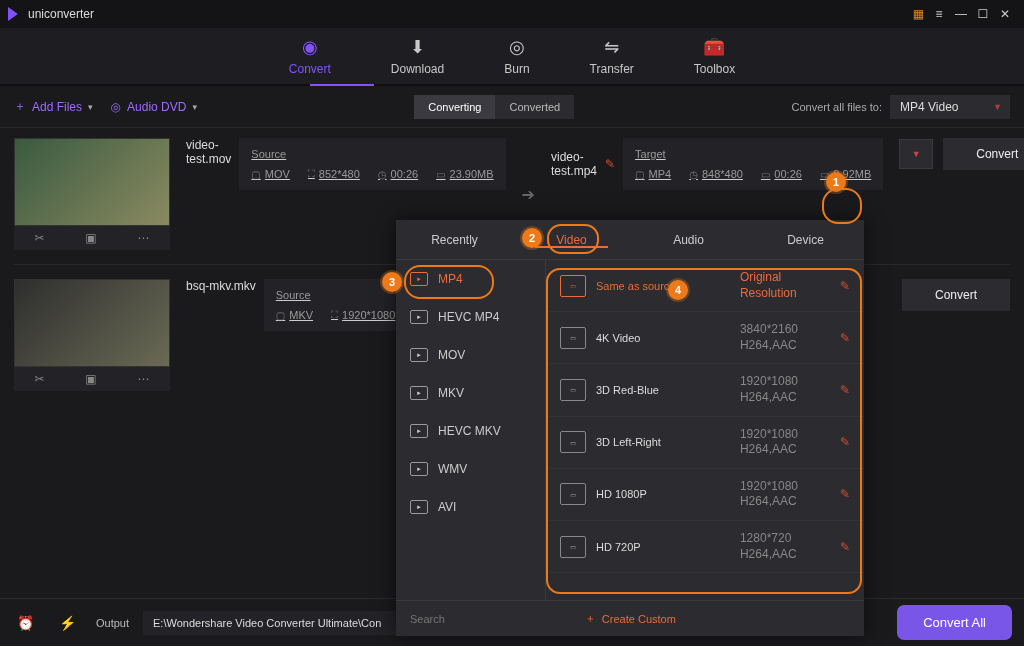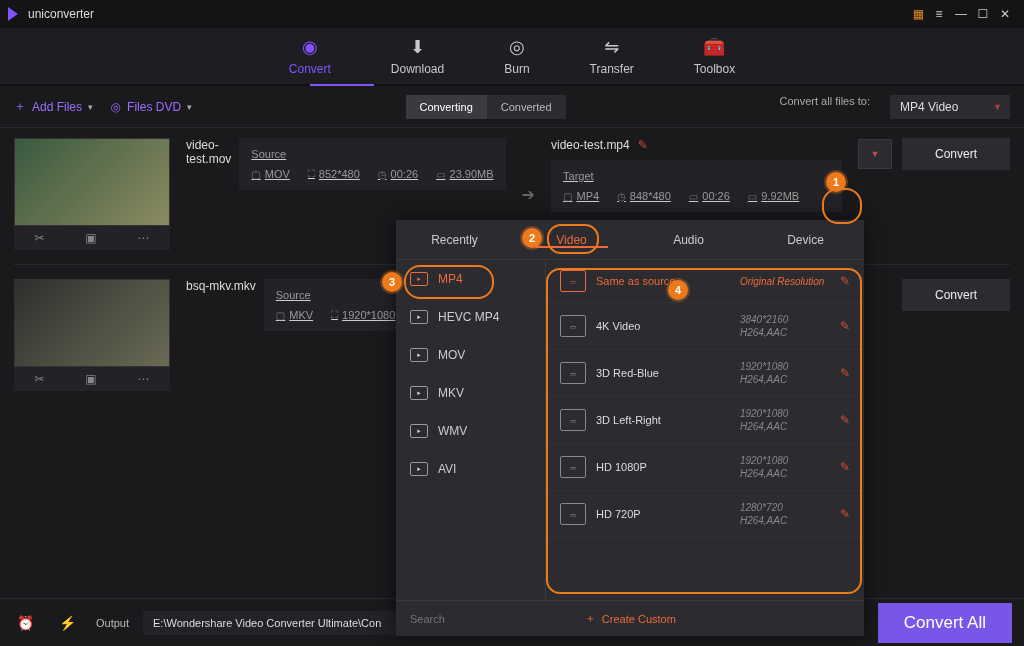--- a/index.html
+++ b/index.html
@@ -20,74 +20,74 @@
   .mainnav-underline{position:absolute;top:84px;left:310px;width:64px;height:2px;background:#8352ff;}
 
   
   .toolbar { height: 42px; background: #1a1a1d; display: flex; align-items: center; padding: 0 14px; gap: 6px; border-bottom: 1px solid #2a2a2e;}
   .tb-left { display:flex; align-items:center; gap:18px; }
   .tb-btn { color:#9e6cff; display:flex; align-items:center; gap:6px; cursor:pointer; }
   .tb-btn .chev{ color:#aaa; font-size:9px;}
   .tb-center{ margin-left:auto; display:flex;}
   .seg{ padding:6px 14px; background:#2b2b30; color:#bbb; cursor:pointer; font-size:11px;}
   .seg.active{ background:#3a3a40; color:#fff;}
-  .tb-right{ margin-left:auto; display:flex; align-items:flex-start; gap:20px;}
+  .tb-right{ margin-left:auto; display:flex; align-items:center; gap:8px;}
   .select{ background:#2b2b30; padding:5px 30px 5px 10px; position:relative; min-width:120px; color:#ddd;}
   .select .caret{ position:absolute; right:8px; top:7px; color:#b03c3c; font-size:9px;}
 
   
   .filerow { padding:10px 14px; display:flex; gap:16px; align-items:flex-start; }
   .thumb { width:156px; height:88px; background:linear-gradient(135deg,#3a5a40,#8a8a60); border:1px solid #333; position:relative;}
   .thumb2{ background:linear-gradient(135deg,#2e2e2e,#6a6a55);}
   .thumb-tools{ width:156px; height:24px; background:#232327; display:flex; align-items:center; justify-content:space-around; color:#888; position:relative; top:0;}
   .tcol{ display:flex; flex-direction:column; width:156px;}
   .fileinfo{ flex:1; display:flex; flex-direction:row; gap:8px;}
   .fname{ color:#ddd; font-size:12px;}
   .panel{ background:#232327; padding:10px 12px; display:flex; flex-direction:column; gap:8px;text-decoration:underline;}
   .panel-label{ color:#9a9a9a; font-size:11px;}
   .meta{ display:flex; gap:18px; color:#9a9a9a; font-size:11px; align-items:center;}
   .meta span{ display:flex; align-items:center; gap:4px;}
   .micon{ color:#777; font-size:10px;}
   .arrow-mid{ align-self:center; color:#666; font-size:16px; }
   .tname{ color:#ddd; display:flex; align-items:center; gap:8px;}
   .edit-ic{ color:#d64f2f; font-size:12px;}
 
-  .targetwrap{ flex:1; display:flex; flex-direction:column; gap:8px;}
+  .targetwrap{ flex:1; display:flex; flex-direction:row; gap:8px;}
   .ddbtn{ width:34px; height:30px; background:#2b2b30; display:flex; align-items:center; justify-content:center; border:1px solid #3a3a3e; position:relative;}
   .ddbtn .tri{ color:#c44; font-size:9px;}
   .convert-btn{ width:108px; height:32px; background:#2b2b30; display:flex; align-items:center; justify-content:center; color:#eee; cursor:pointer;}
   .rightcol{ display:flex; align-items:center; gap:10px;}
 
   
   .bottombar{ position:absolute; left:0; right:0; bottom:0; height:48px; background:#1a1a1d; border-top:1px solid #2b2b30; display:flex; align-items:center; padding:0 12px; gap:14px;}
   .bicon{ width:28px; text-align:center; color:#bbb; font-size:14px;}
   .out-label{ color:#bbb; font-size:11px;}
   .out-path{ background:#232327; padding:6px 10px; font-size:11px; color:#ddd; width:280px; white-space:nowrap; overflow:hidden; text-overflow:ellipsis;}
-  .convert-all{ margin-left:auto; background:#7a56e8; color:#fff; padding:10px 26px; font-size:17px; cursor:pointer;}
+  .convert-all{ margin-left:auto; background:#7a56e8; color:#fff; padding:10px 26px; font-size:13px; cursor:pointer;border-radius:7px;}
 
   
   .popup{ position:absolute; top:220px; left:396px; width:468px; height:416px; background:#2b2b30; box-shadow:0 0 18px rgba(0,0,0,.6); display:flex; flex-direction:column;}
   .popup-tabs{ height:40px; display:flex; align-items:center; border-bottom:1px solid #3a3a3e;}
   .ptab{ flex:1; text-align:center; color:#ccc; cursor:pointer; font-size:12px; position:relative;}
   .ptab.active{ color:#ed6b3a;}
   .ptab.active::after{ content:""; position:absolute; left:22px; right:22px; bottom:-1px; height:2px; background:#ed6b3a;}
   .popup-body{ flex:1; display:flex; overflow:hidden;}
   .fmt-list{ width:150px; background:#2b2b30; border-right:1px solid #3a3a3e; overflow-y:auto;}
   .fmt-item{ padding:12px 14px; display:flex; align-items:center; gap:10px; color:#ccc; cursor:pointer; font-size:12px;}
   .fmt-item.active{ color:#ed6b3a;}
   .fmt-item.active .fmt-box{ border-color:#ed6b3a;}
   .fmt-box{ width:18px; height:14px; border:1.5px solid #9a9a9a; border-radius:2px; display:flex; align-items:center; justify-content:center; font-size:7px;}
   .preset-list{ flex:1; overflow-y:auto;}
   .preset{ padding:10px 14px; display:flex; align-items:center; border-bottom:1px solid #333; gap:10px;}
   .pres-ic{ width:26px; height:22px; border:1.5px solid #888; border-radius:2px; display:flex; align-items:center; justify-content:center; font-size:6px; color:#aaa;}
   .pres-ic.hi{ border-color:#ed6b3a; color:#ed6b3a;}
   .pres-txt{ flex:1; display:flex; flex-direction:column; gap:2px;}
   .pres-name{ color:#ddd; font-size:11px;}
   .pres-name.hi{ color:#ed6b3a;}
-  .pres-sub{ color:#888; font-size:10px; display:flex; flex-direction:column; line-height:1.3;font-style:italic;}
+  .pres-sub{ color:#888; font-size:12px; display:flex; flex-direction:column; line-height:1.3;}
   .pres-sub.hi{ color:#ed6b3a;}
   .pres-edit{ color:#d64f2f; font-size:12px; cursor:pointer;}
   .popup-foot{ height:36px; border-top:1px solid #3a3a3e; display:flex; align-items:center; padding:0 14px; gap:20px;}
   .search{ color:#777; font-size:11px;}
   .create-custom{ color:#ed6b3a; font-size:11px; display:flex; gap:6px; align-items:center; margin-left:120px;}
 
   
   .badge{ position:absolute; width:20px; height:20px; border-radius:50%; background:#ed7a1a; color:#fff; font-size:11px; display:flex; align-items:center; justify-content:center; font-weight:bold; box-shadow:0 0 0 2px rgba(237,122,26,.3); z-index:50;}
   .ring{ position:absolute; border:2px solid #ed7a1a; border-radius:16px; z-index:48; pointer-events:none;}
 
@@ -144,21 +144,21 @@
 
 <div class="toolbar">
   <div class="tb-left">
     <div class="tb-btn">
       <span style="color:#9e6cff">＋</span>
       <span>Add Files</span>
       <span class="chev">▾</span>
     </div>
     <div class="tb-btn">
       <span style="color:#9e6cff">◎</span>
-      <span>Files DVD</span>
+      <span>Audio DVD</span>
       <span class="chev">▾</span>
     </div>
   </div>
   <div class="tb-center">
     <div class="seg active">Converting</div>
     <div class="seg">Converted</div>
   </div>
   <div class="tb-right">
     <div style="color:#aaa;font-size:11px;">Convert all files to:</div>
     <div class="select">
@@ -299,20 +299,24 @@
           <span class="fmt-box">▸</span>
           <span>HEVC MP4</span>
         </div>
         <div class="fmt-item">
           <span class="fmt-box">▸</span>
           <span>MOV</span>
         </div>
         <div class="fmt-item">
           <span class="fmt-box">▸</span>
           <span>MKV</span>
+        </div>
+        <div class="fmt-item">
+          <span class="fmt-box">▸</span>
+          <span>HEVC MKV</span>
         </div>
         <div class="fmt-item">
           <span class="fmt-box">▸</span>
           <span>WMV</span>
         </div>
         <div class="fmt-item">
           <span class="fmt-box">▸</span>
           <span>AVI</span>
         </div>
       </div>

